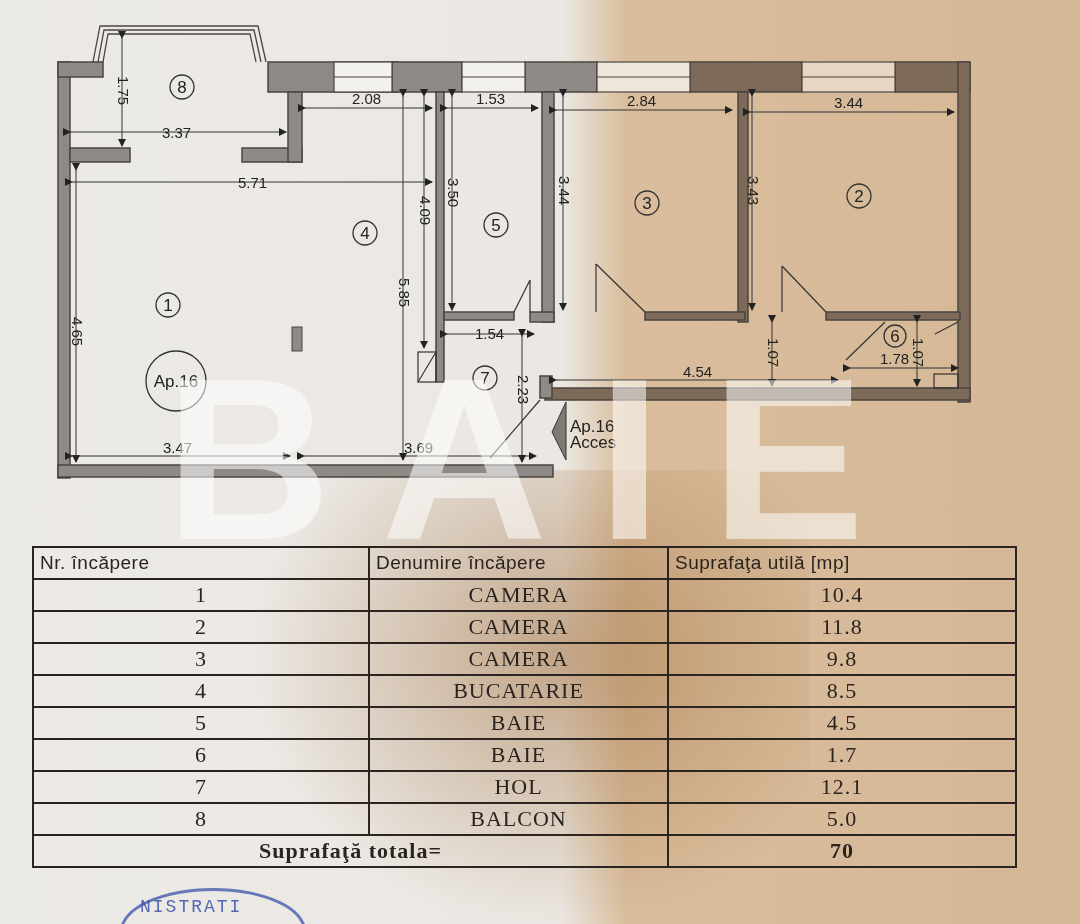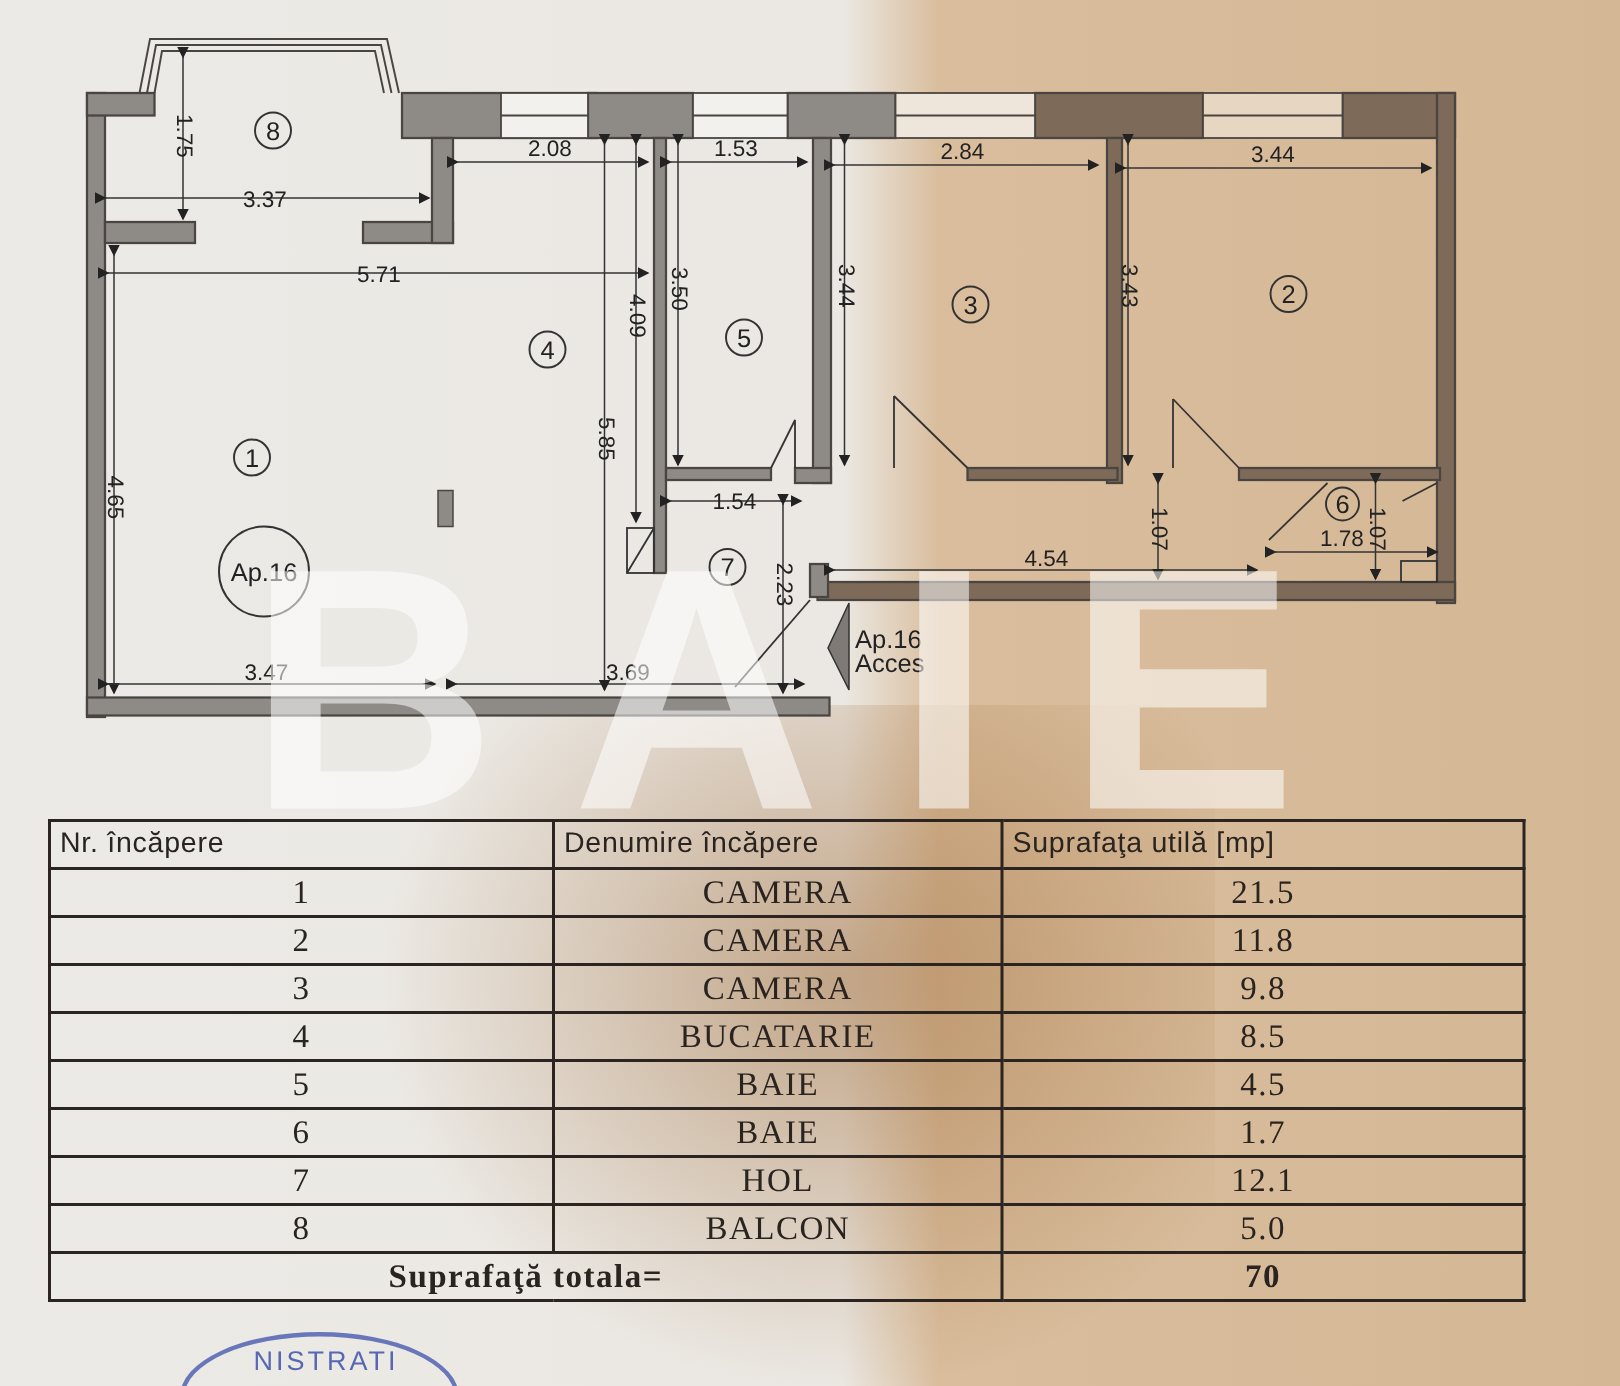--- a/index.html
+++ b/index.html
@@ -34,22 +34,22 @@
     font-family:"Liberation Sans", sans-serif; font-size:19px; text-align:left; letter-spacing:0.5px;
   }
   table.areas td.c1 { width:322px; }
   table.areas td.c2 { width:285px; }
   table.areas tr.sum td { font-weight:bold; }
   .stamp {
     position:absolute; left:120px; top:888px; width:180px; height:80px;
     border:3px solid rgba(60,80,170,0.75); border-radius:50%;
   }
   .stamp span {
-    position:absolute; left:46px; top:6px; font-size:18px; color:rgba(60,80,170,0.85);
-    letter-spacing:2px; font-family:Liberation Sans, sans-serif;
+    position:absolute; left:17px; top:6px; font-size:18px; color:rgba(60,80,170,0.85);
+    letter-spacing:2px; font-family:Liberation Mono, monospace;
   }
 </style>
 </head>
 <body>
 
 <div class="shadow-blob"></div>
 
 <svg id="plan" width="1080" height="540">
   <defs>
     <marker id="ar" markerWidth="8" markerHeight="8" refX="7" refY="4" orient="auto">
@@ -203,21 +203,21 @@
 <table class="areas">
   <tbody>
       <tr class="head">
     <td class="c1">Nr. încăpere</td>
     <td class="c2">Denumire încăpere</td>
     <td>Suprafaţa utilă [mp]</td>
   </tr>
   <tr>
     <td>1</td>
     <td>CAMERA</td>
-    <td>21.5</td>
+    <td>10.4</td>
   </tr>
   <tr>
     <td>2</td>
     <td>CAMERA</td>
     <td>11.8</td>
   </tr>
   <tr>
     <td>3</td>
     <td>CAMERA</td>
     <td>9.8</td>

